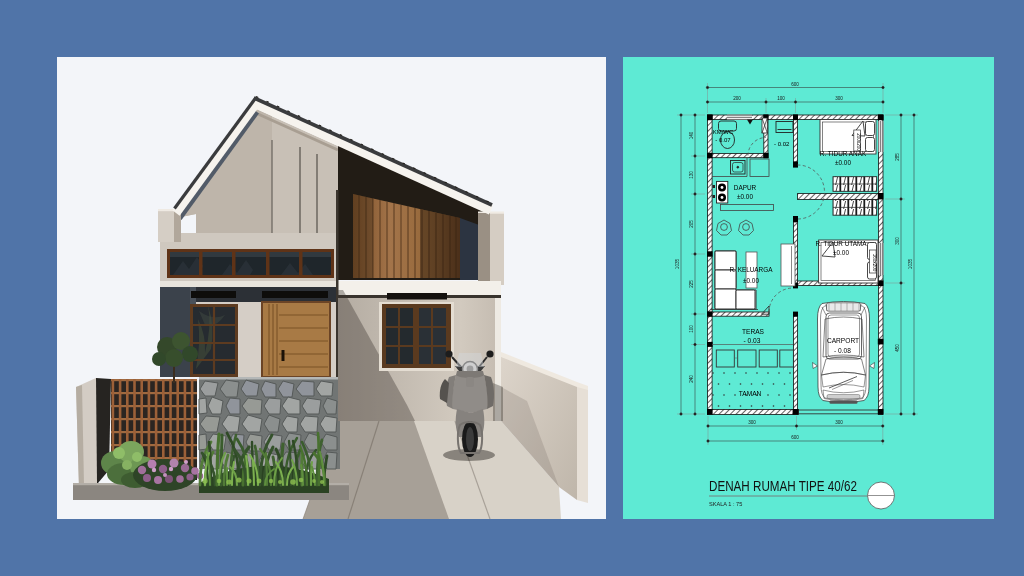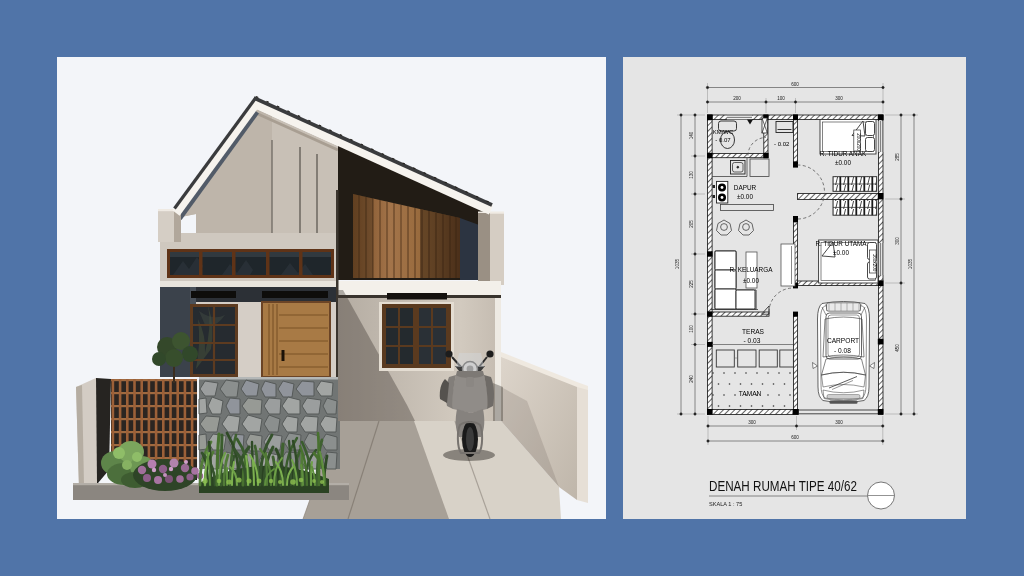--- a/index.html
+++ b/index.html
@@ -1,19 +1,19 @@
 <!DOCTYPE html>
 <html><head>
 <meta charset="utf-8">
 <style>
   html,body{margin:0;padding:0;width:1024px;height:576px;overflow:hidden;
     background:#5074a8;font-family:"Liberation Sans",sans-serif;}
   .panel{position:absolute;top:57px;height:462px;}
   #art{left:57px;width:549px;background:#f3f5f9;}
-  #plan{left:623px;width:343px;background:#e5e5e5;}
+  #plan{left:623px;width:371px;background:#5eead4;}
   svg{display:block}
 </style>
 </head>
 <body>
 
 <div class="panel" id="art">
 <svg width="549" height="462" viewBox="0 0 549 462" xmlns="http://www.w3.org/2000/svg">
 <defs>
   <linearGradient id="porchg" x1="0" y1="0" x2="1" y2="0">
     <stop offset="0" stop-color="#544e46"></stop>

